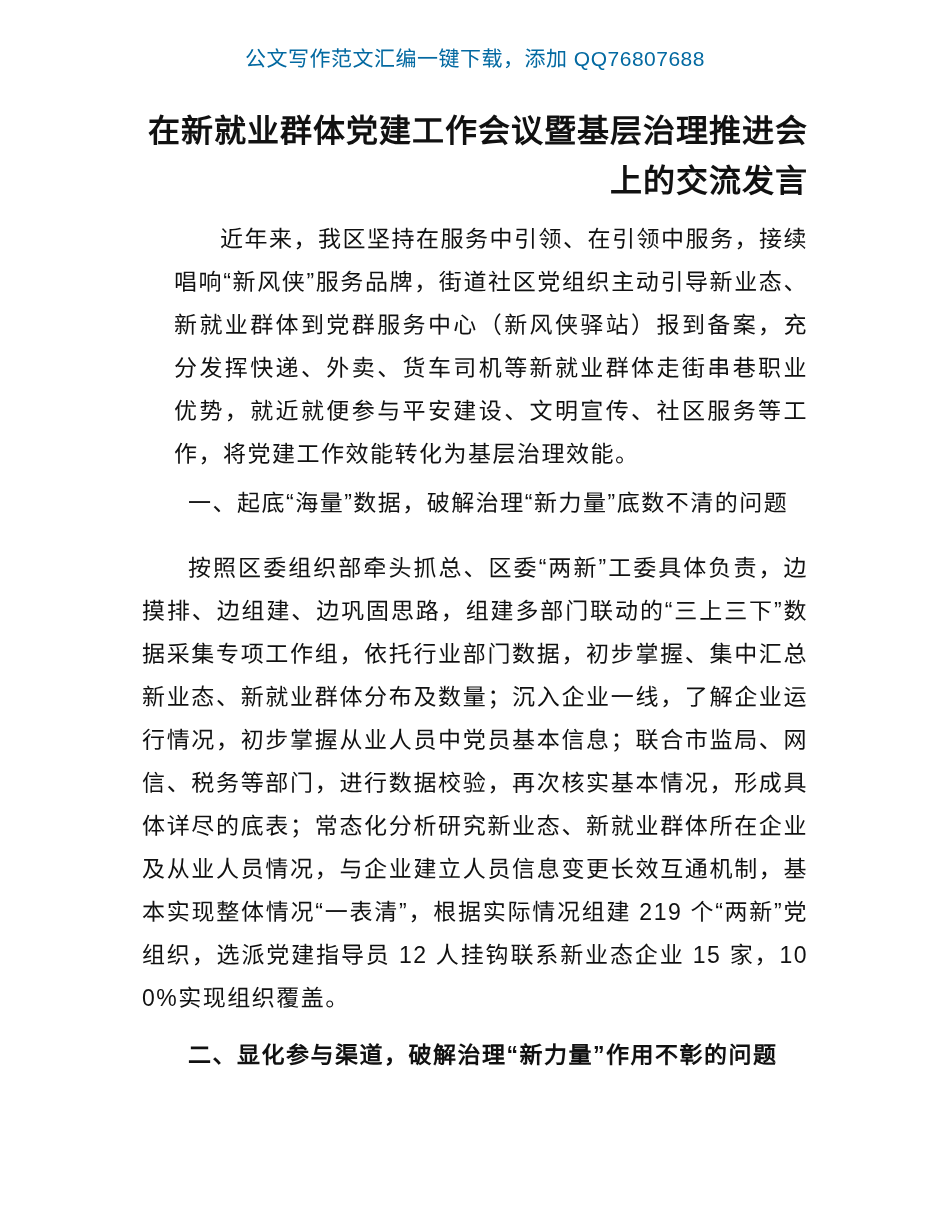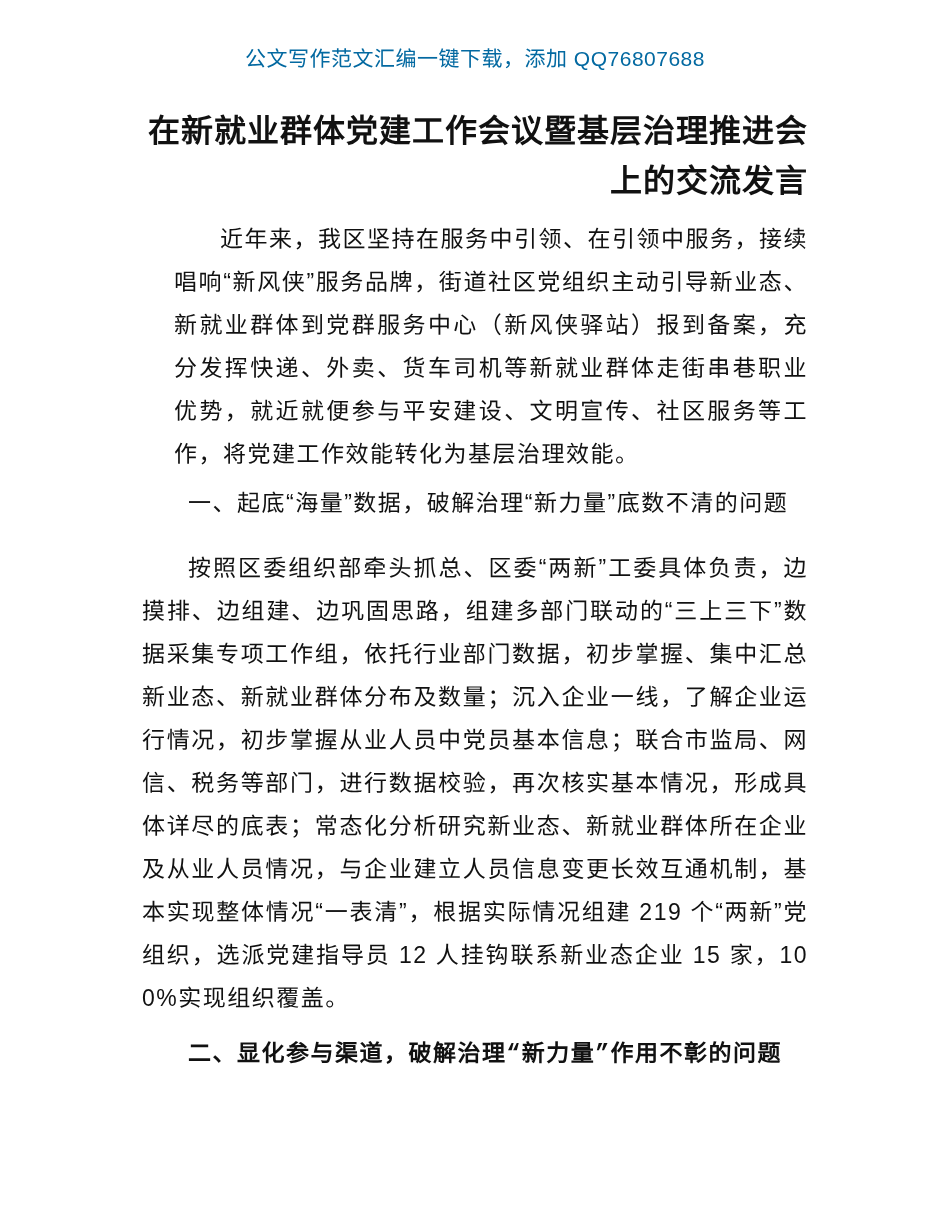--- a/index.html
+++ b/index.html
@@ -39,21 +39,21 @@
     font-size: 23px;
     line-height: 43px;
     letter-spacing: 1.5px;
     text-align: justify;
     text-indent: 2em;
     word-break: break-all;
   }
   p.para-1 { margin-top: 12px; margin-left: 32px; }
   p.heading-1 { margin-top: 6px; font-weight: 400; }
   p.para-2 { margin-top: 22px; }
-  p.heading-2 { margin-top: 14px; font-weight: 700; font-family: Liberation Mono, monospace; }
+  p.heading-2 { margin-top: 14px; font-weight: 700; }
 </style>
 </head>
 <body>
 
 <div class="page">
   <div class="banner">公文写作范文汇编一键下载，添加 QQ76807688</div>
 
   <h1 class="doc-title">在新就业群体党建工作会议暨基层治理推进会上的交流发言</h1>
 
   <p class="para para-1">近年来，我区坚持在服务中引领、在引领中服务，接续唱响“新风侠”服务品牌，街道社区党组织主动引导新业态、新就业群体到党群服务中心（新风侠驿站）报到备案，充分发挥快递、外卖、货车司机等新就业群体走街串巷职业优势，就近就便参与平安建设、文明宣传、社区服务等工作，将党建工作效能转化为基层治理效能。</p>

